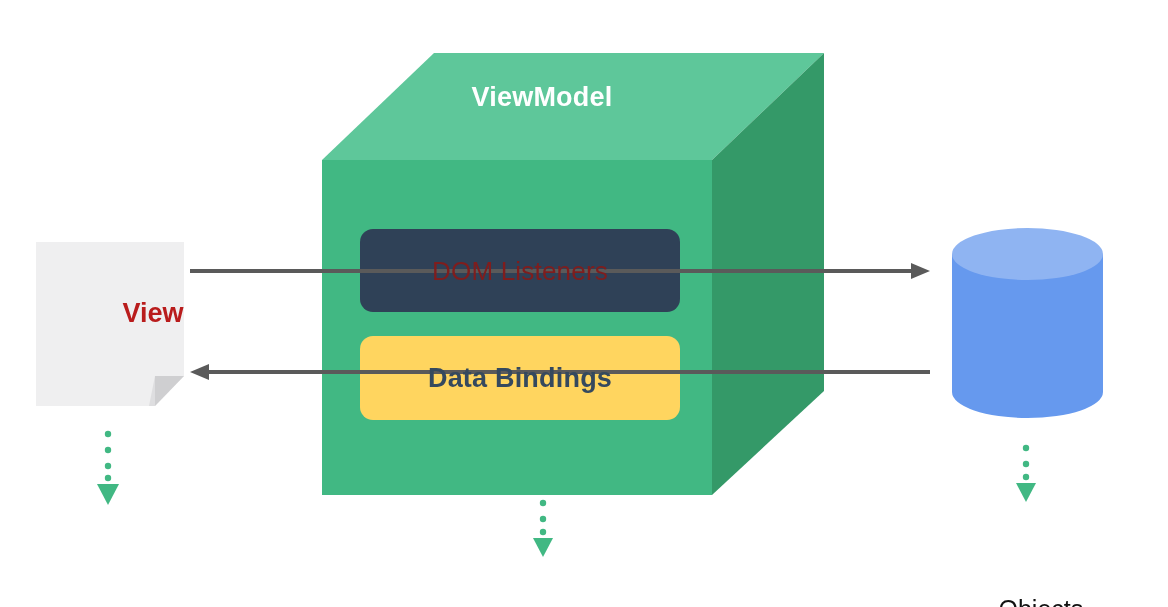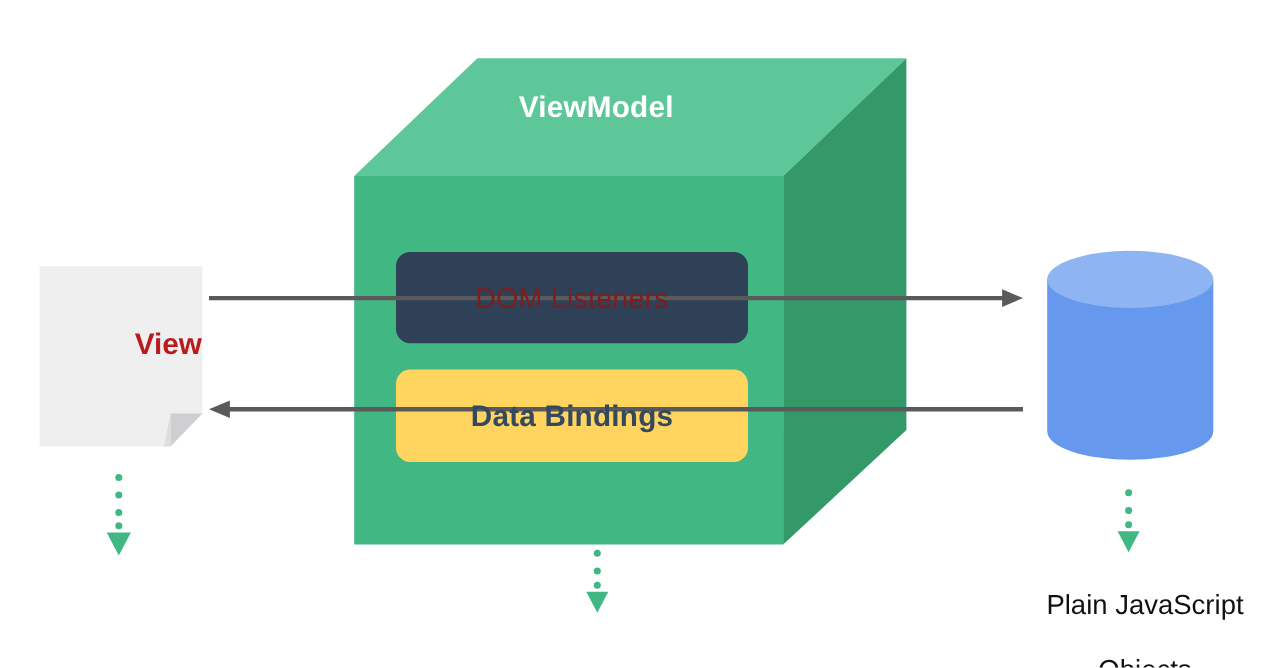--- a/index.html
+++ b/index.html
@@ -153,17 +153,17 @@
   <div class="lbl view-label" data-bind="diagram.nodes.view.label">View</div>
 
 
   <div class="lbl dom-listeners-label" data-bind="diagram.inner_boxes.0.label">DOM Listeners</div>
 
   <div class="lbl data-bindings-label" data-bind="diagram.inner_boxes.1.label">Data Bindings</div>
 
 
 
   <div class="lbl caption caption-pjo">
-    <span data-bind="diagram.nodes.model.caption_line1">Plain JavaScript</span><br>
+    <br>
     <span data-bind="diagram.nodes.model.caption_line2">Objects</span>
   </div>
 
 </div>
 
 </body></html>

